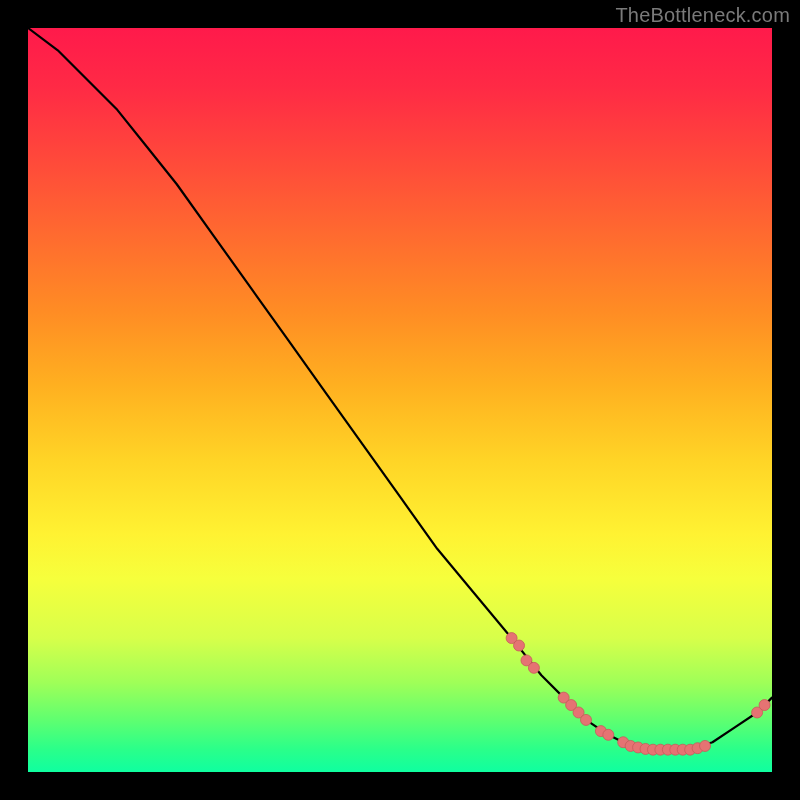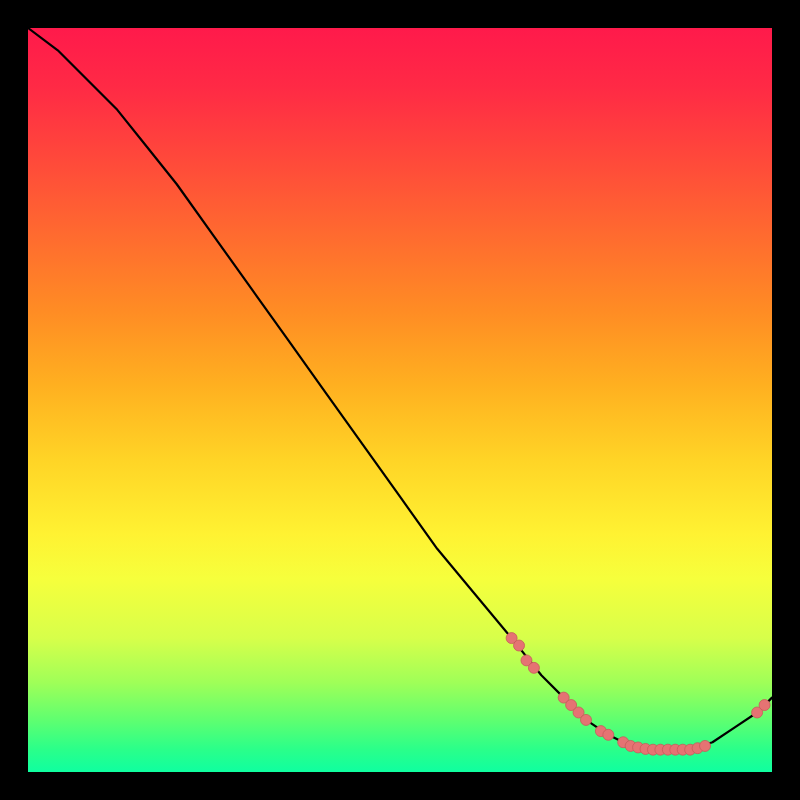--- a/index.html
+++ b/index.html
@@ -56,20 +56,21 @@
     left: 0;
     top: 0;
     width: 744px;
     height: 744px;
   }
 </style>
 </head>
 <body>
 
 <div class="frame">
+  <div class="attribution">TheBottleneck.com</div>
 
   <div class="plot">
     <svg class="curve" viewBox="0 0 744 744" preserveAspectRatio="none">
       <path id="curve-path" fill="none" stroke="#000000" stroke-width="2.2" stroke-linejoin="round" stroke-linecap="round" d="M0.00 0.00 L29.76 22.32 L59.52 52.08 L89.28 81.84 L119.04 119.04 L148.80 156.24 L186.00 208.32 L223.20 260.40 L260.40 312.48 L297.60 364.56 L334.80 416.64 L372.00 468.72 L409.20 520.80 L446.40 565.44 L483.60 610.08 L513.36 647.28 L535.68 669.60 L558.00 691.92 L580.32 706.80 L595.20 714.24 L617.52 721.68 L639.84 721.68 L662.16 721.68 L684.48 714.24 L706.80 699.36 L729.12 684.48 L744.00 669.60"></path>
       <g id="markers">
           <circle cx="483.60" cy="610.08" r="5.5" fill="#e57373" stroke="#c85a5a" stroke-width="0.8"></circle>
           <circle cx="491.04" cy="617.52" r="5.5" fill="#e57373" stroke="#c85a5a" stroke-width="0.8"></circle>
           <circle cx="498.48" cy="632.40" r="5.5" fill="#e57373" stroke="#c85a5a" stroke-width="0.8"></circle>
           <circle cx="505.92" cy="639.84" r="5.5" fill="#e57373" stroke="#c85a5a" stroke-width="0.8"></circle>
           <circle cx="535.68" cy="669.60" r="5.5" fill="#e57373" stroke="#c85a5a" stroke-width="0.8"></circle>

